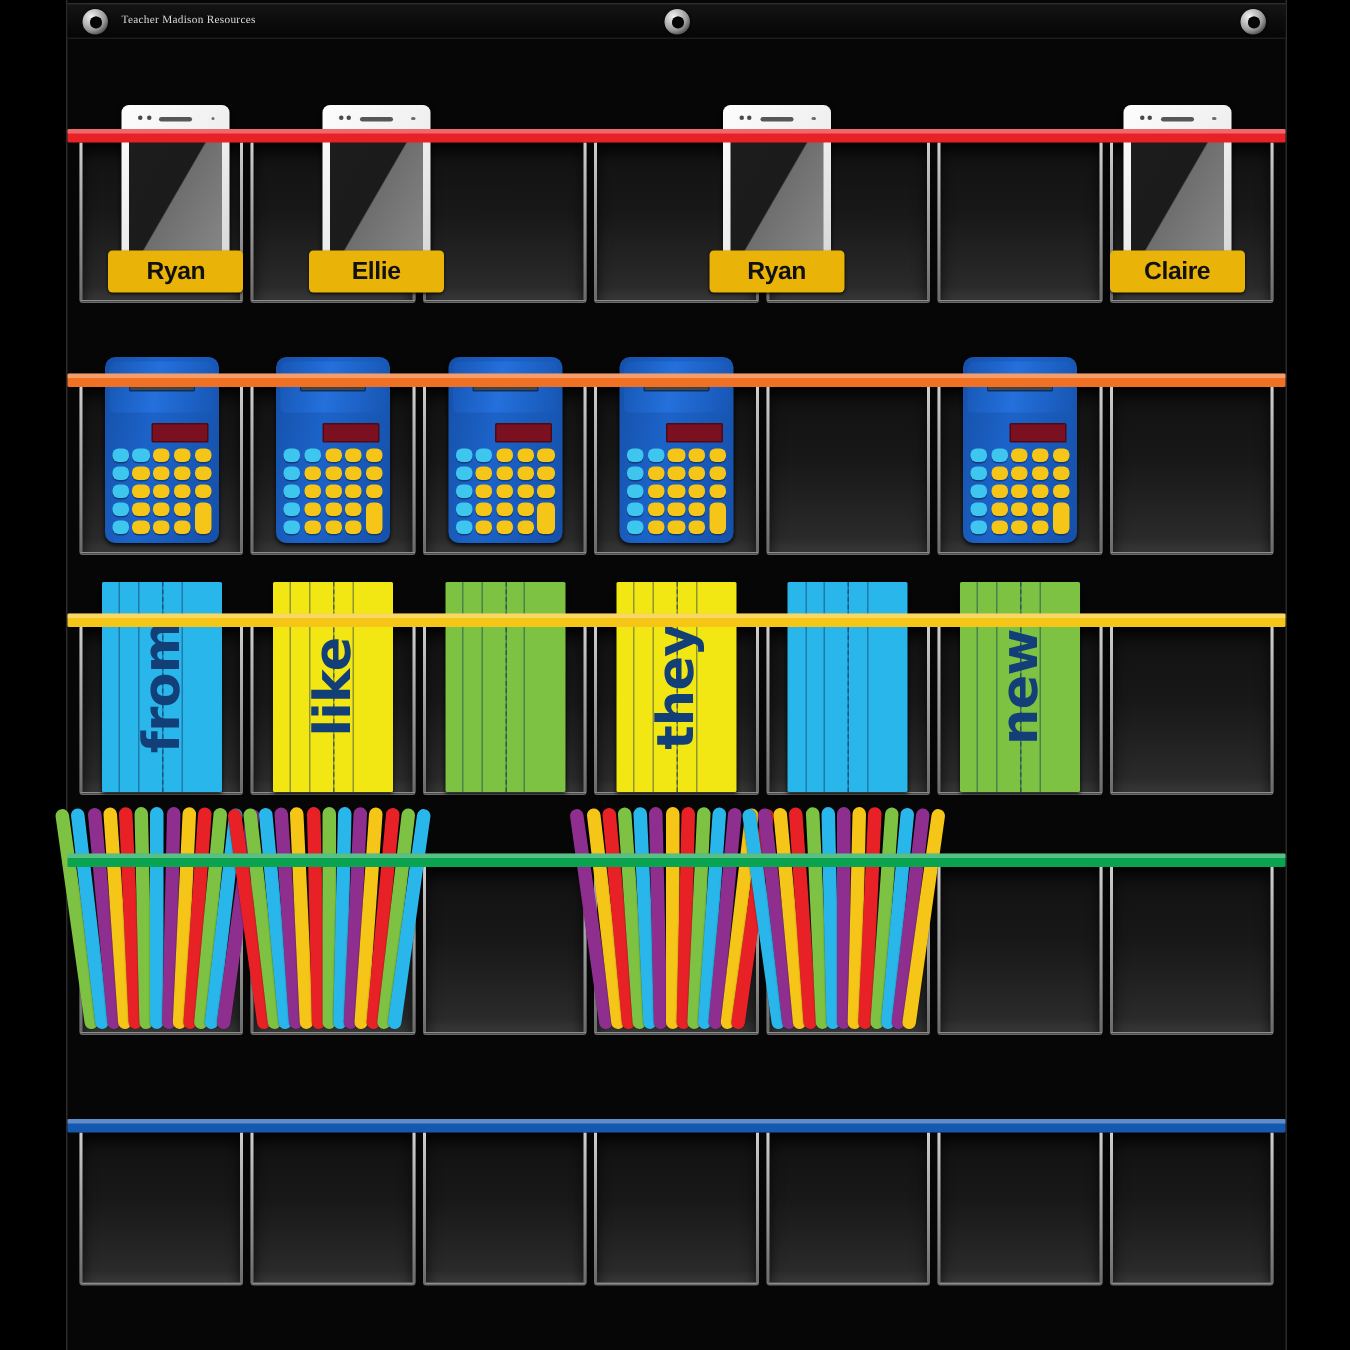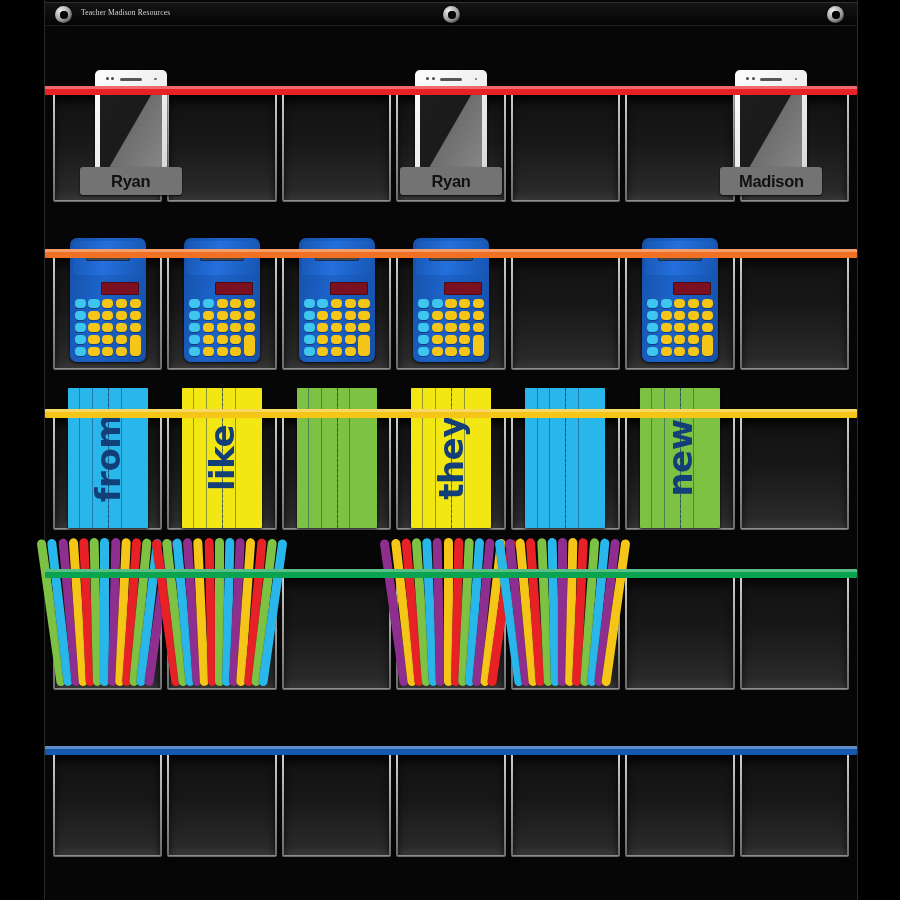--- a/index.html
+++ b/index.html
@@ -46,21 +46,21 @@
           border-radius:5px;box-shadow:0 1px 3px rgba(0,0,0,.9);}
   .tablet .screen{position:absolute;left:5px;right:5px;top:17px;bottom:5px;
           background:linear-gradient(120deg,#1d1d1d 0%,#1b1b1b 46%,#6e6e6e 47%,#8b8b8b 100%);
           border-radius:2px;}
   .tablet .cam{position:absolute;top:7px;left:11px;width:3px;height:3px;border-radius:50%;background:#4a4a4a;}
   .tablet .cam2{left:16.5px;}
   .tablet .spk{position:absolute;top:7.5px;left:25px;width:22px;height:3px;border-radius:2px;background:#575757;}
   .tablet .sns{position:absolute;top:7.5px;right:10px;width:2.5px;height:2.5px;border-radius:50%;background:#6d6d6d;}
 
   .namecard{position:absolute;left:50%;transform:translateX(-50%);bottom:5px;
-            width:102px;height:28px;background:#737373;border-radius:3px;z-index:30;
+            width:90px;height:28px;background:#eab308;border-radius:3px;z-index:30;
             display:flex;align-items:center;justify-content:center;
             box-shadow:0 1px 2px rgba(0,0,0,.8);}
   .namecard span{font-size:16.5px;font-weight:bold;color:#111;letter-spacing:-.3px;}
 
   
   .calc{position:absolute;left:50%;transform:translateX(-50%);bottom:6px;width:76px;height:124px;
         background:linear-gradient(100deg,#1550a8 0%,#1c63c9 40%,#1550a8 100%);
         border-radius:7px;box-shadow:0 1px 3px rgba(0,0,0,.9);}
   .calc .lid{position:absolute;left:3px;right:3px;top:3px;height:34px;border-radius:5px 5px 3px 3px;
         background:linear-gradient(100deg,#1757b5,#2470dc 45%,#1757b5);}
@@ -120,44 +120,56 @@
                 <div class="cam"></div>
                 <div class="cam cam2"></div>
                 <div class="spk"></div>
                 <div class="sns"></div>
                 <div class="screen"></div>
               </div>
               <div class="namecard">
                 <span>Ryan</span>
               </div>
             </div>
-            <div class="cell"></div>
             <div class="cell">
               <div class="tablet">
                 <div class="cam"></div>
                 <div class="cam cam2"></div>
                 <div class="spk"></div>
                 <div class="sns"></div>
                 <div class="screen"></div>
               </div>
               <div class="namecard">
-                <span>Ryan</span>
+                <span>Ellie</span>
               </div>
             </div>
             <div class="cell"></div>
             <div class="cell">
               <div class="tablet">
                 <div class="cam"></div>
                 <div class="cam cam2"></div>
                 <div class="spk"></div>
                 <div class="sns"></div>
                 <div class="screen"></div>
               </div>
               <div class="namecard">
-                <span>Madison</span>
+                <span>Ryan</span>
+              </div>
+            </div>
+            <div class="cell"></div>
+            <div class="cell">
+              <div class="tablet">
+                <div class="cam"></div>
+                <div class="cam cam2"></div>
+                <div class="spk"></div>
+                <div class="sns"></div>
+                <div class="screen"></div>
+              </div>
+              <div class="namecard">
+                <span>Claire</span>
               </div>
             </div>
           </div>
         </div>
         <div class="ribbon" style="top: 86px; background: rgb(232, 33, 39);">
           <i></i>
         </div>
         <div class="row" style="top: 258px; height: 110px;">
           <div class="pockets" style="height: 110px;">
             <div class="pocket"></div>

